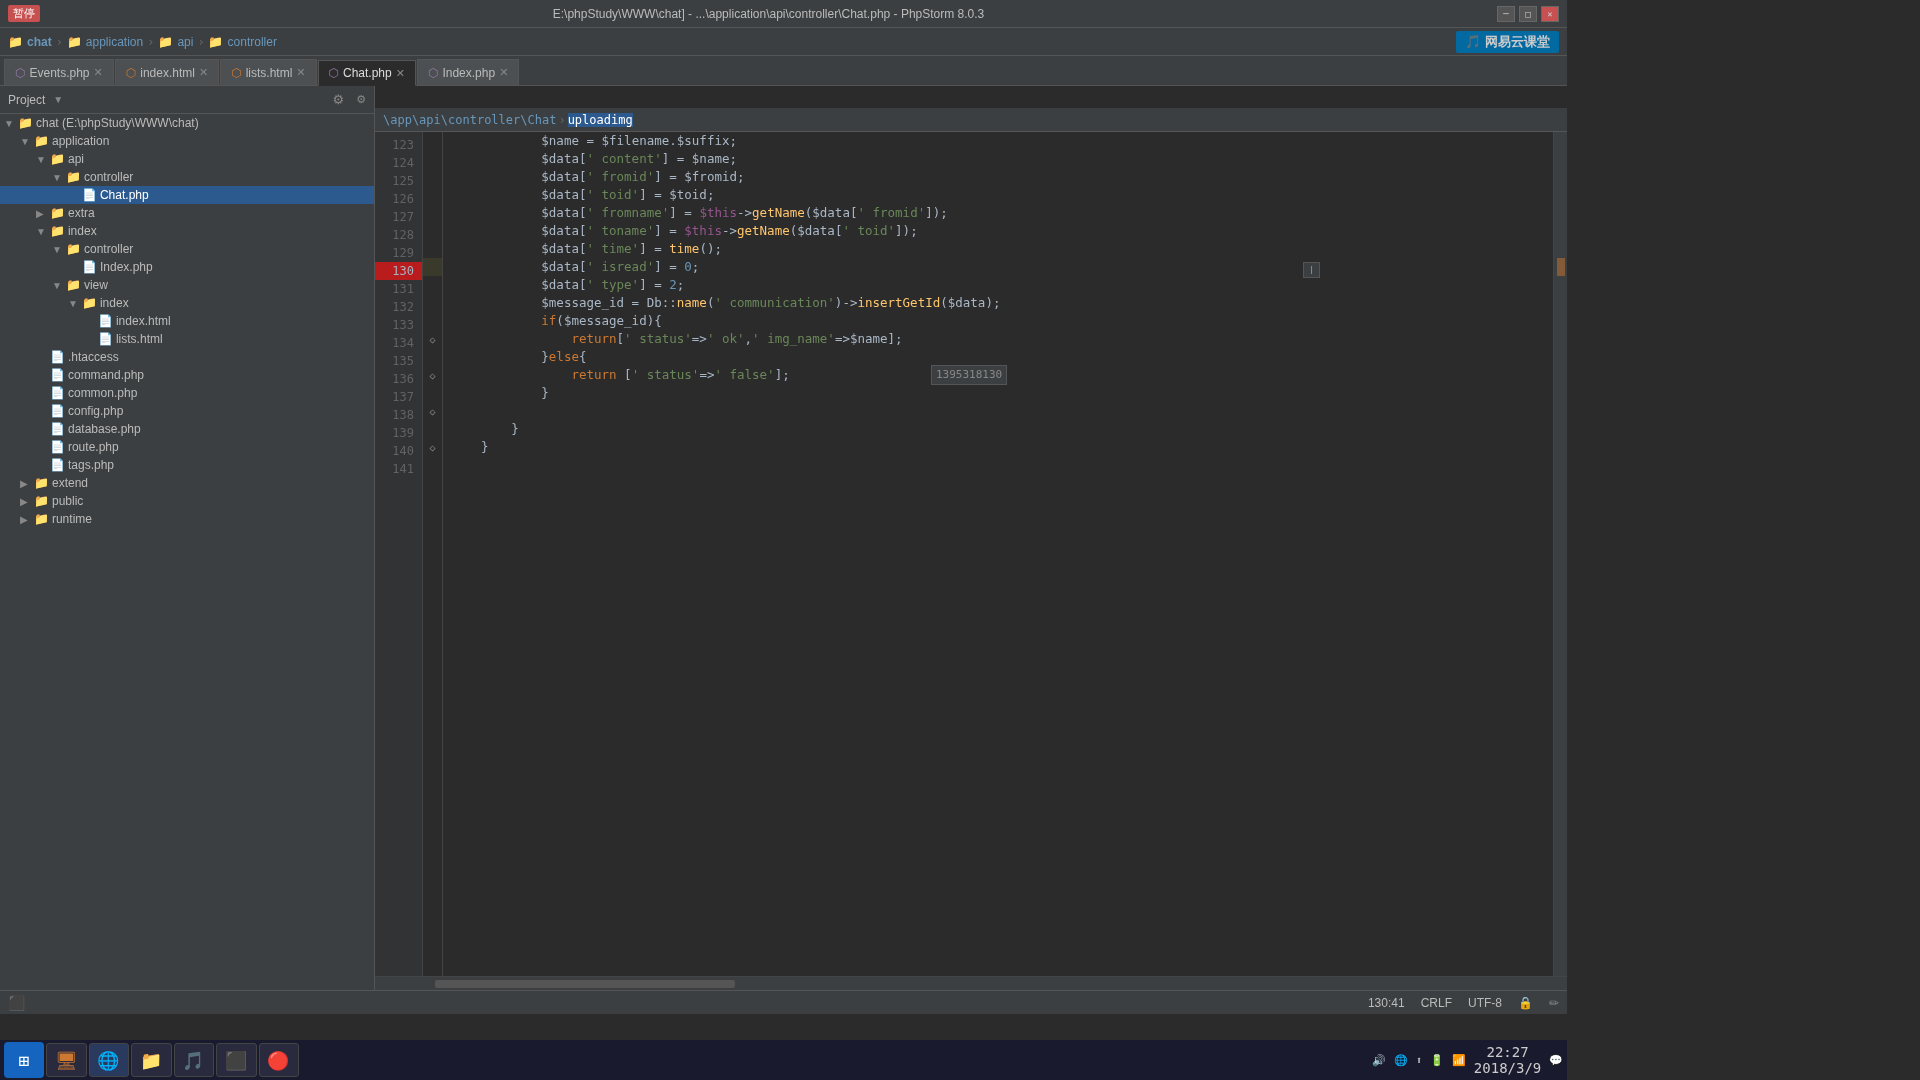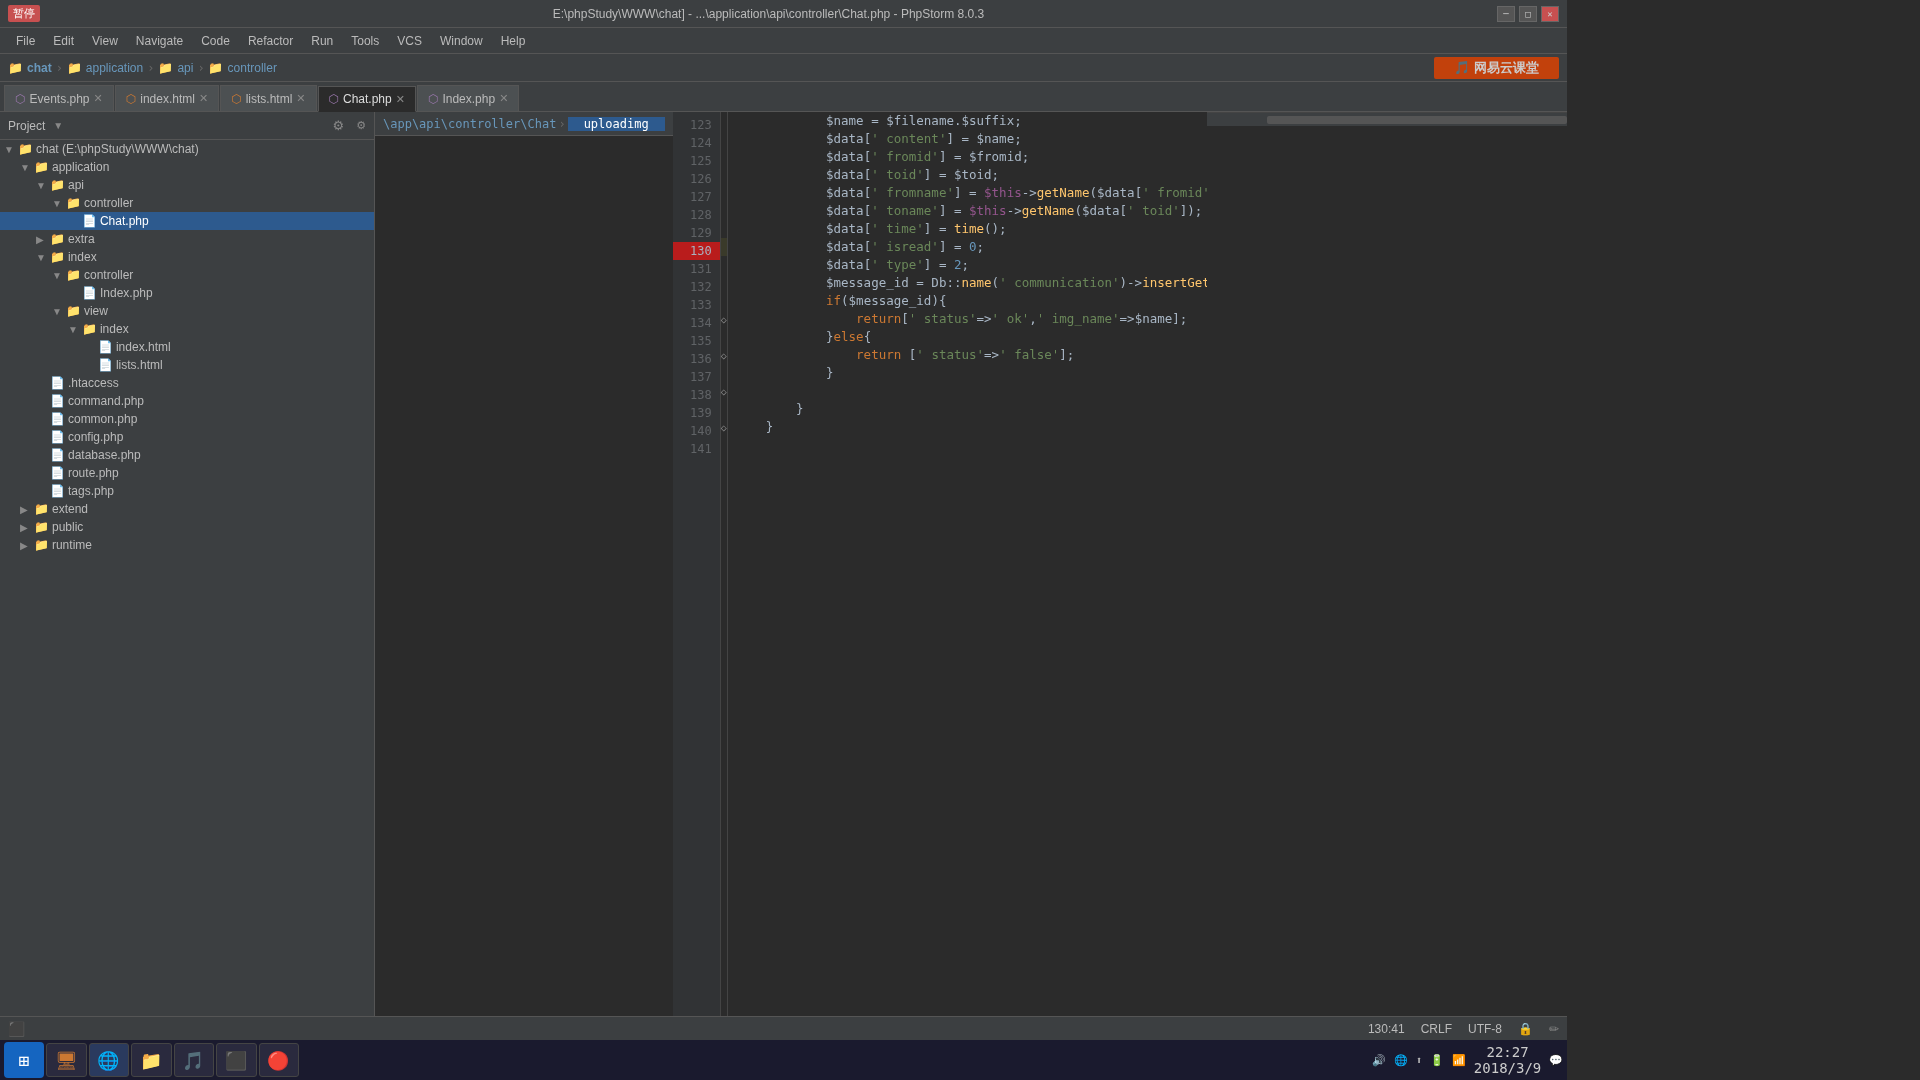--- a/index.html
+++ b/index.html
@@ -126,35 +126,36 @@
     }
     .tree-item.selected { background: #2d5a8e; color: #fff; }
     .tree-item .arrow { width: 14px; color: #888; font-size: 10px; }
 
     
     #editor-area {
       flex: 1;
       background: #2b2b2b;
       overflow: hidden;
       display: flex;
-      flex-direction: row;
+      flex-direction: column;
+      margin-top: 22px;
     }
     #breadcrumb-bar {
       background: #3c3f41;
       height: 24px;
       display: flex;
       align-items: center;
       padding: 0 8px;
       border-bottom: 1px solid #555;
       font-size: 12px;
       color: #888;
       gap: 2px;
     }
     #breadcrumb-bar .bc-part { color: #6897bb; }
-    #breadcrumb-bar .bc-active { background: #2d5a8e; color: #fff; padding: 0 16px; }
+    #breadcrumb-bar .bc-active { background: #2d5a8e; color: #fff; padding: 0 0; }
 
     #code-container {
       flex: 1;
       overflow-y: auto;
       overflow-x: hidden;
       position: relative;
       display: flex;
     }
 
     #line-numbers {
@@ -278,47 +279,34 @@
   <div id="title-bar">
     <div style="background:#c75050; color:white; font-size:11px; padding:1px 5px; border-radius:2px; font-family:'Segoe UI',sans-serif;">暂停</div>
     <div class="title-text">E:\phpStudy\WWW\chat] - ...\application\api\controller\Chat.php - PhpStorm 8.0.3</div>
     <div class="win-controls">
       <div class="win-btn">─</div>
       <div class="win-btn">□</div>
       <div class="win-btn" style="background:#c75050;">✕</div>
     </div>
   </div>
 
-  <div id="menu-bar">
-    <span class="menu-item">File</span>
-    <span class="menu-item">Edit</span>
-    <span class="menu-item">View</span>
-    <span class="menu-item">Navigate</span>
-    <span class="menu-item">Code</span>
-    <span class="menu-item">Refactor</span>
-    <span class="menu-item">Run</span>
-    <span class="menu-item">Tools</span>
-    <span class="menu-item">VCS</span>
-    <span class="menu-item">Window</span>
-    <span class="menu-item">Help</span>
-  </div>
 
   <div id="nav-bar">
     <span style="color:#6897bb; font-size:12px;">📁</span>
     <span class="nav-part" style="font-weight:bold;">chat</span>
     <span class="nav-sep">›</span>
     <span style="color:#6897bb; font-size:12px;">📁</span>
     <span class="nav-part">application</span>
     <span class="nav-sep">›</span>
     <span style="color:#6897bb; font-size:12px;">📁</span>
     <span class="nav-part">api</span>
     <span class="nav-sep">›</span>
     <span style="color:#6897bb; font-size:12px;">📁</span>
     <span class="nav-part">controller</span>
-    <div class="nav-logo" style="font-family:'Segoe UI',sans-serif; color:#ccc; background:#c2410c; padding:2px 20px;">
+    <div class="nav-logo" style="font-family:'Segoe UI',sans-serif; color:#ccc; background:#0369a1; padding:2px 9px;">
       <span>🎵</span>
       <span>网易云课堂</span>
     </div>
   </div>
 
   <div id="tab-bar">
     <div class="tab">
       <span style="color:#9876aa;">⬡</span>
       <span>Events.php</span>
       <span class="tab-close">✕</span>

